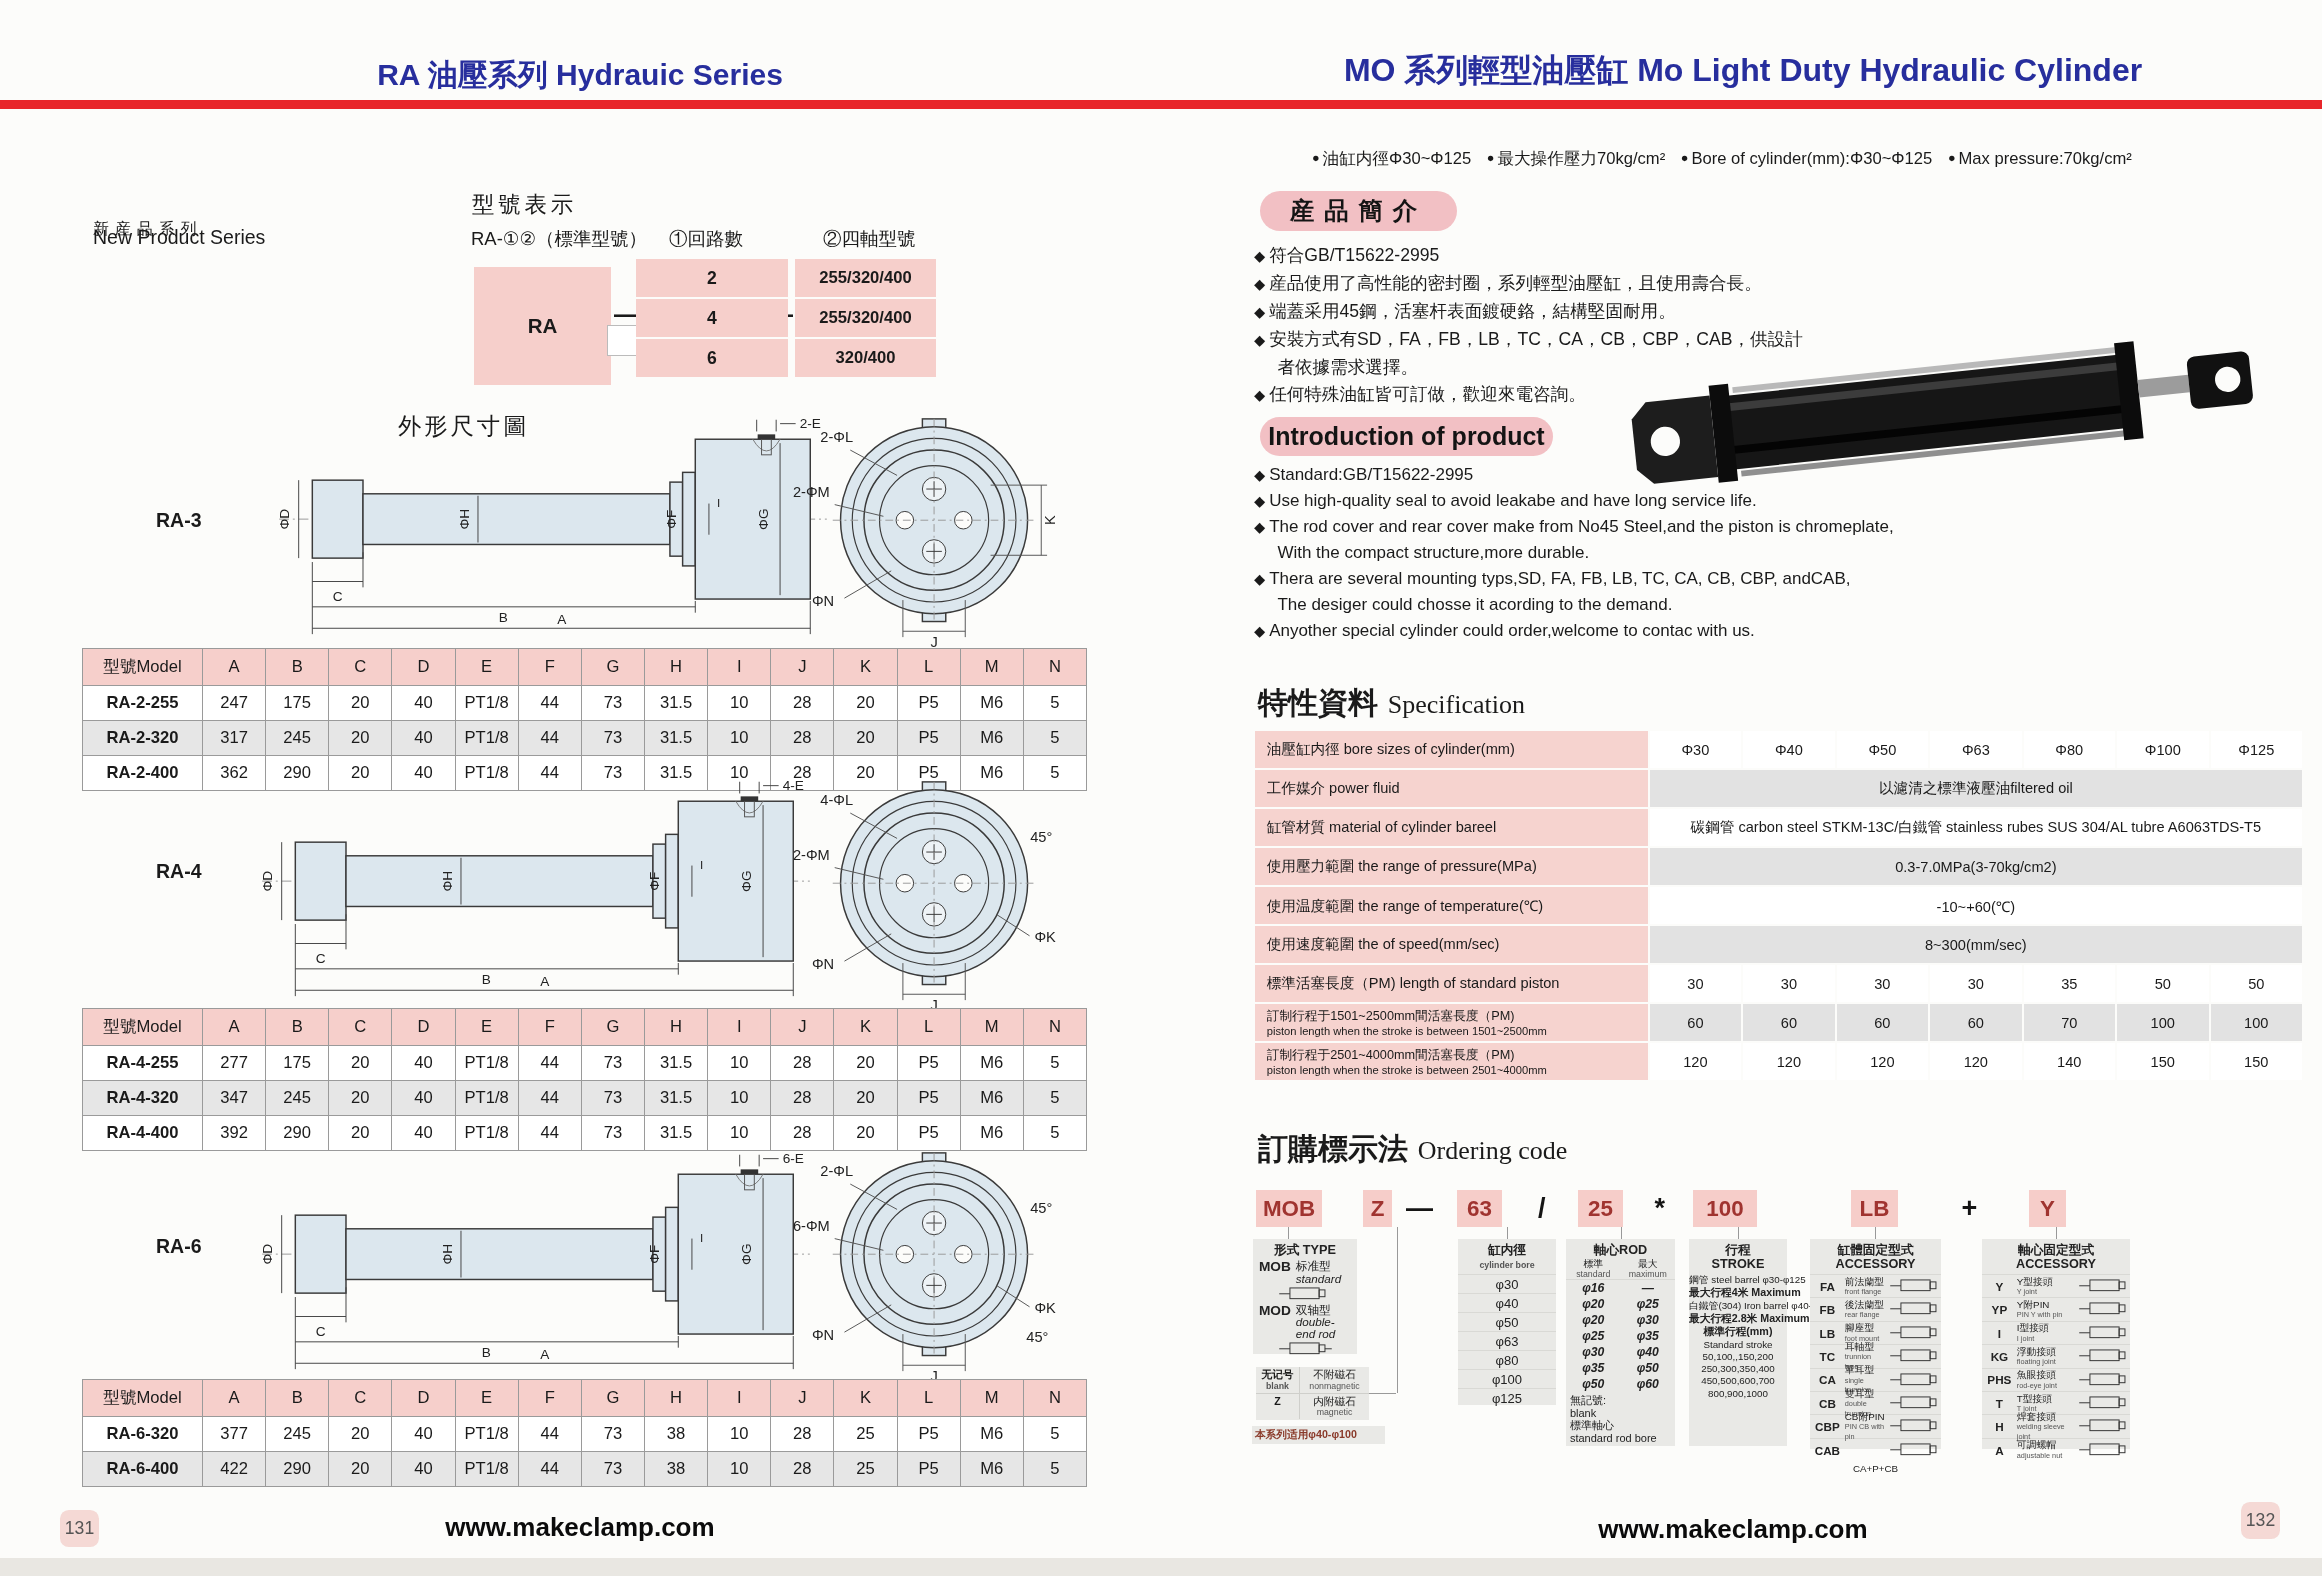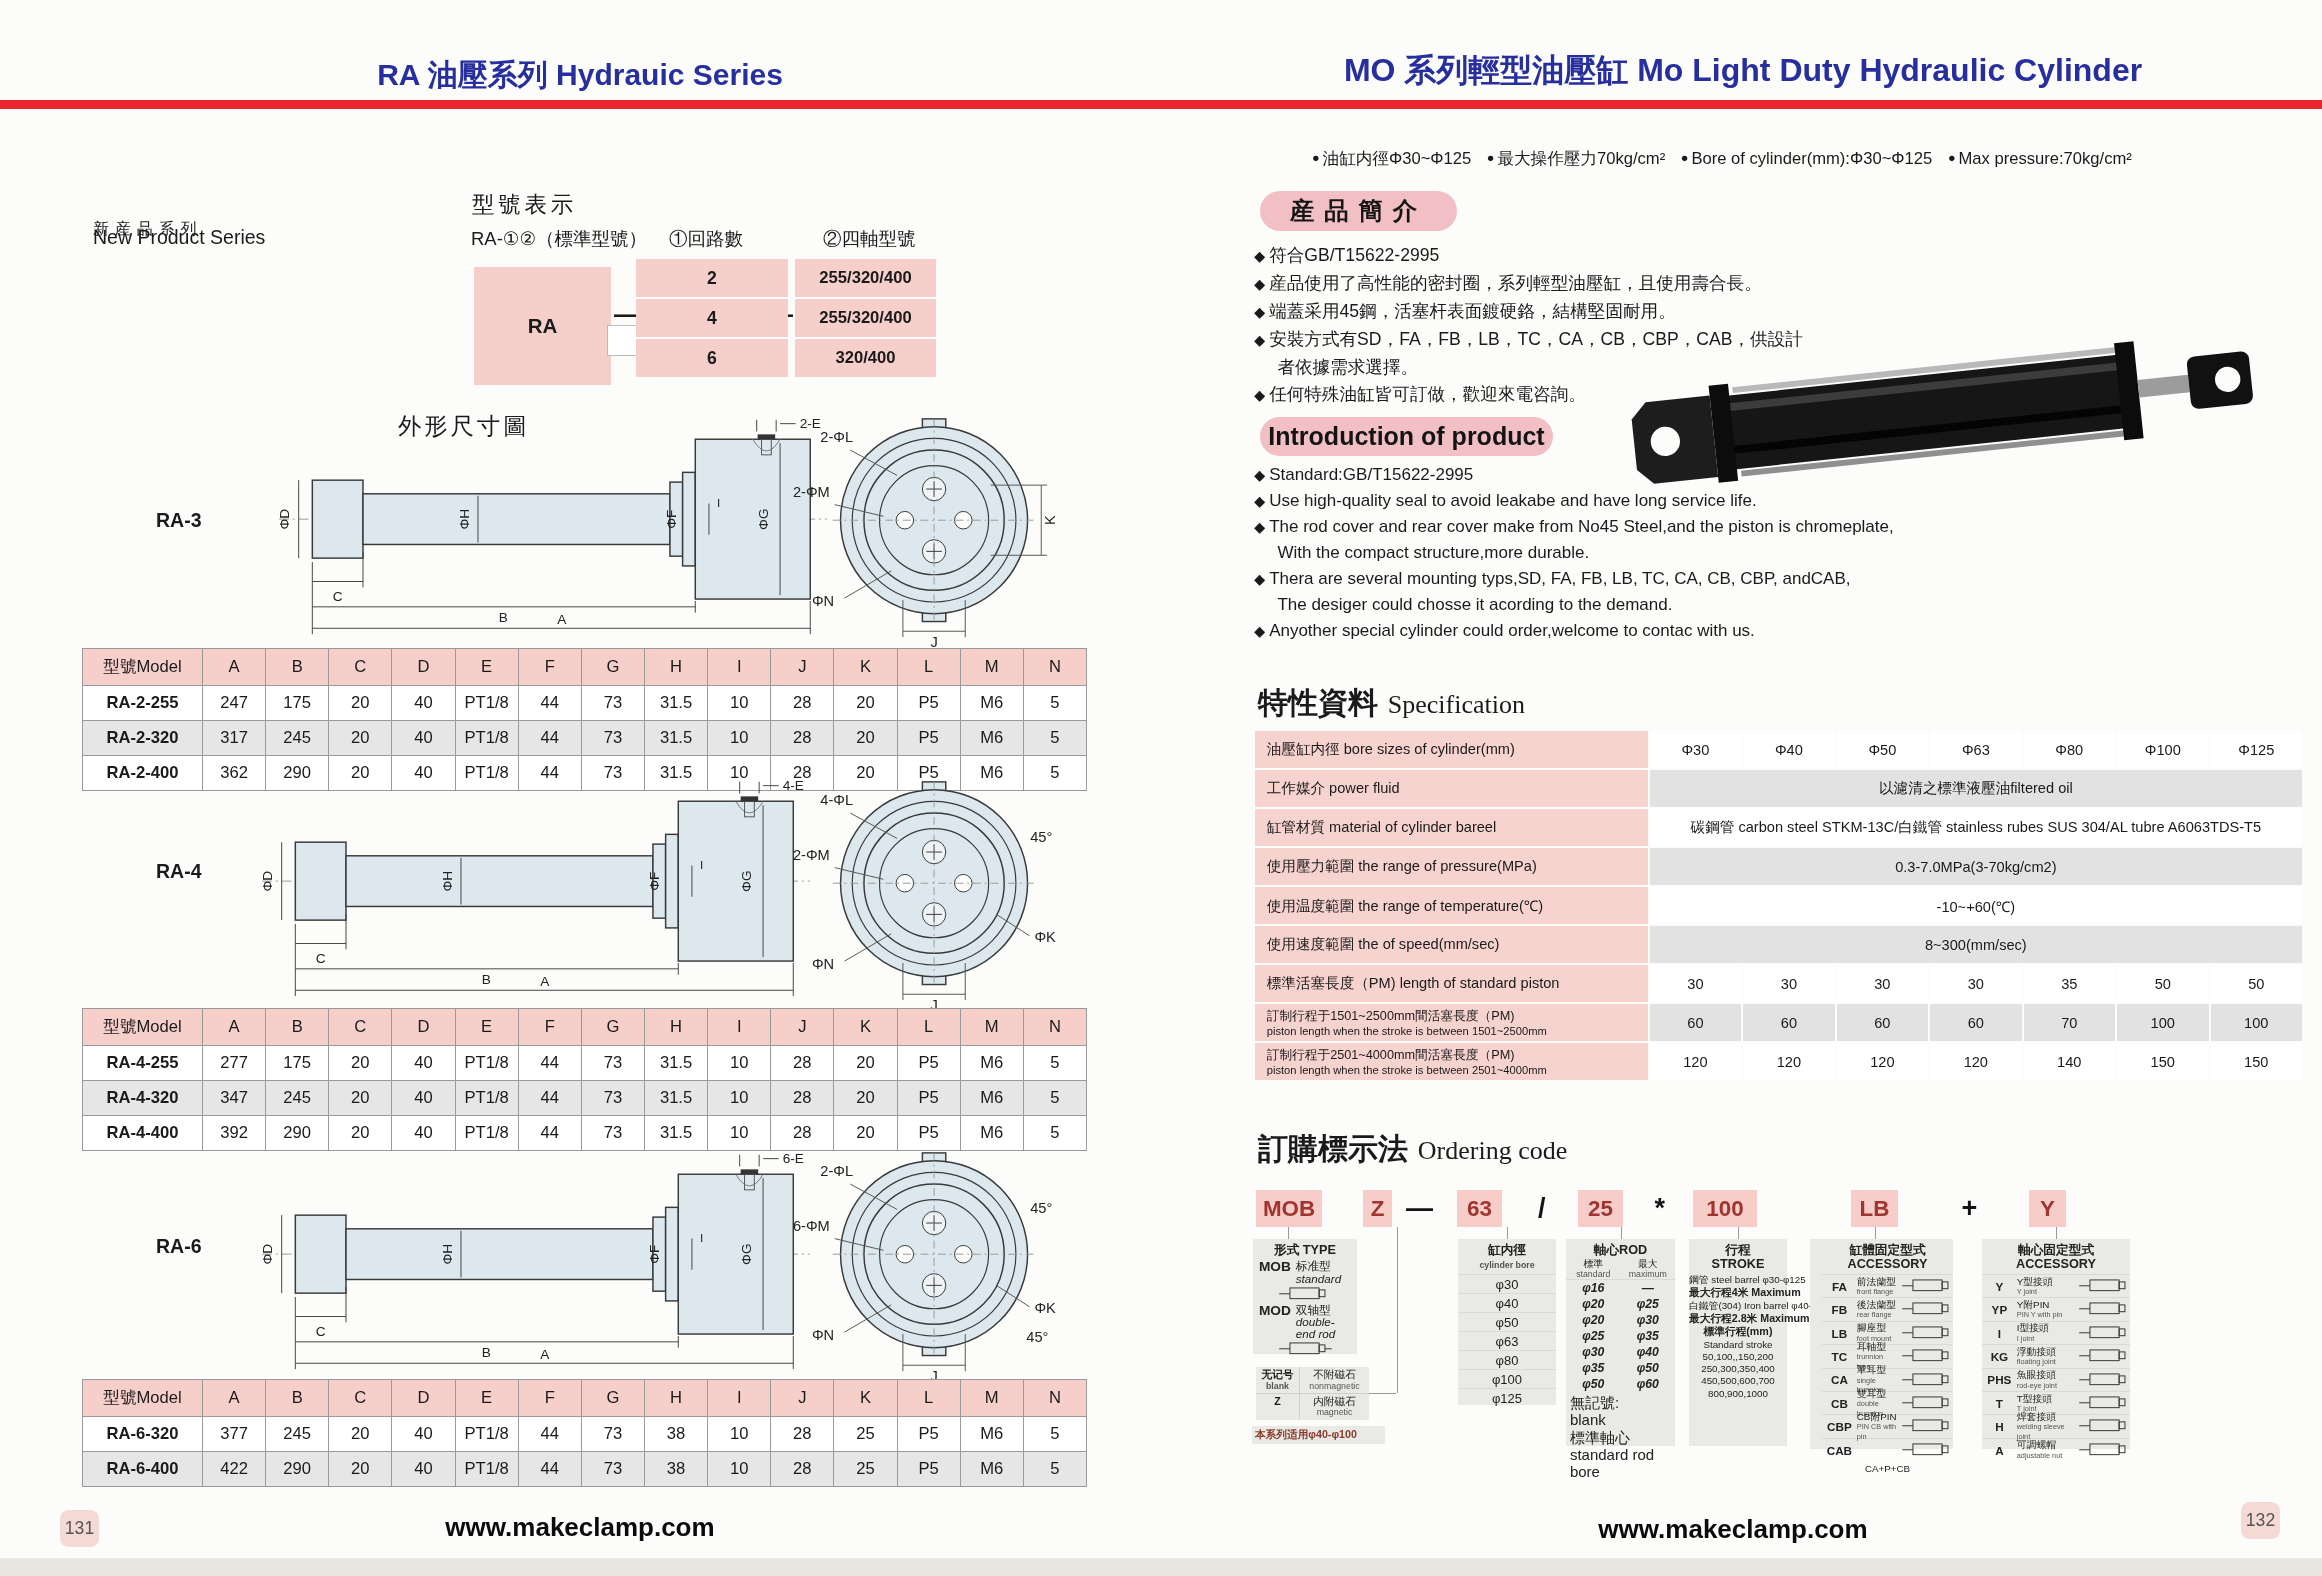--- a/index.html
+++ b/index.html
@@ -81,25 +81,25 @@
   .mgc{width:43px;text-align:center;font-size:10.7px;font-weight:bold;border-right:1px solid #cfcfcb;padding:2px 0;}
   .mgd{flex:1;text-align:center;font-size:10.7px;padding:2px 0;}
   #magnet-note{position:absolute;left:1252px;top:1426px;width:127px;font-size:10.7px;font-weight:bold;color:#8a3a2a;background:#e9e9e6;padding:2px 2.9px;}
   #ord-bore{left:1458px;width:98px;height:166px;}
   .bor{text-align:center;font-size:13px;padding:1.5px 0;border-top:1px solid #d9d9d5;}
   #ord-rod{left:1566px;width:109px;height:207px;}
   .rsub{display:flex;text-align:center;font-size:9.8px;line-height:1.0;border-bottom:1px solid #d9d9d5;}
   .rsub span{flex:1;}
   .rr{display:flex;text-align:center;font-size:12.2px;font-weight:bold;}
   .rr span{flex:1;padding:1px 0;font-style:italic;}
-  .rnote{font-size:15px;line-height:1.15;padding:2px 3.9px;}
+  .rnote{font-size:11px;line-height:1.15;padding:2px 3.9px;}
   #ord-stroke{left:1689px;width:98px;height:207px;}
   .str{text-align:center;font-size:9.8px;line-height:1.25;white-space:nowrap;}
   .str.b{font-weight:bold;font-size:10.7px;}
-  #ord-body{left:1810px;width:131px;height:210px;padding-left:12px;}
+  #ord-body{left:1810px;width:131px;height:210px;}
   #ord-rodmount{left:1982px;width:148px;height:210px;}
   .acr{display:flex;align-items:center;gap:2.9px;padding:0 2.9px;height:22.4px;border-top:1px solid #d9d9d5;}
   .acr b{width:29px;font-size:11.7px;text-align:center;}
   .act{flex:1;font-size:9.8px;line-height:0.95;}
   .act i{font-size:7.3px;}
   .aci{width:49px;}
   .acnote{text-align:center;font-size:9.8px;padding-top:2px;}
   .part{fill:#dce7ee;stroke:#3a3a3a;stroke-width:1.5;}
 </style>
 </head>

